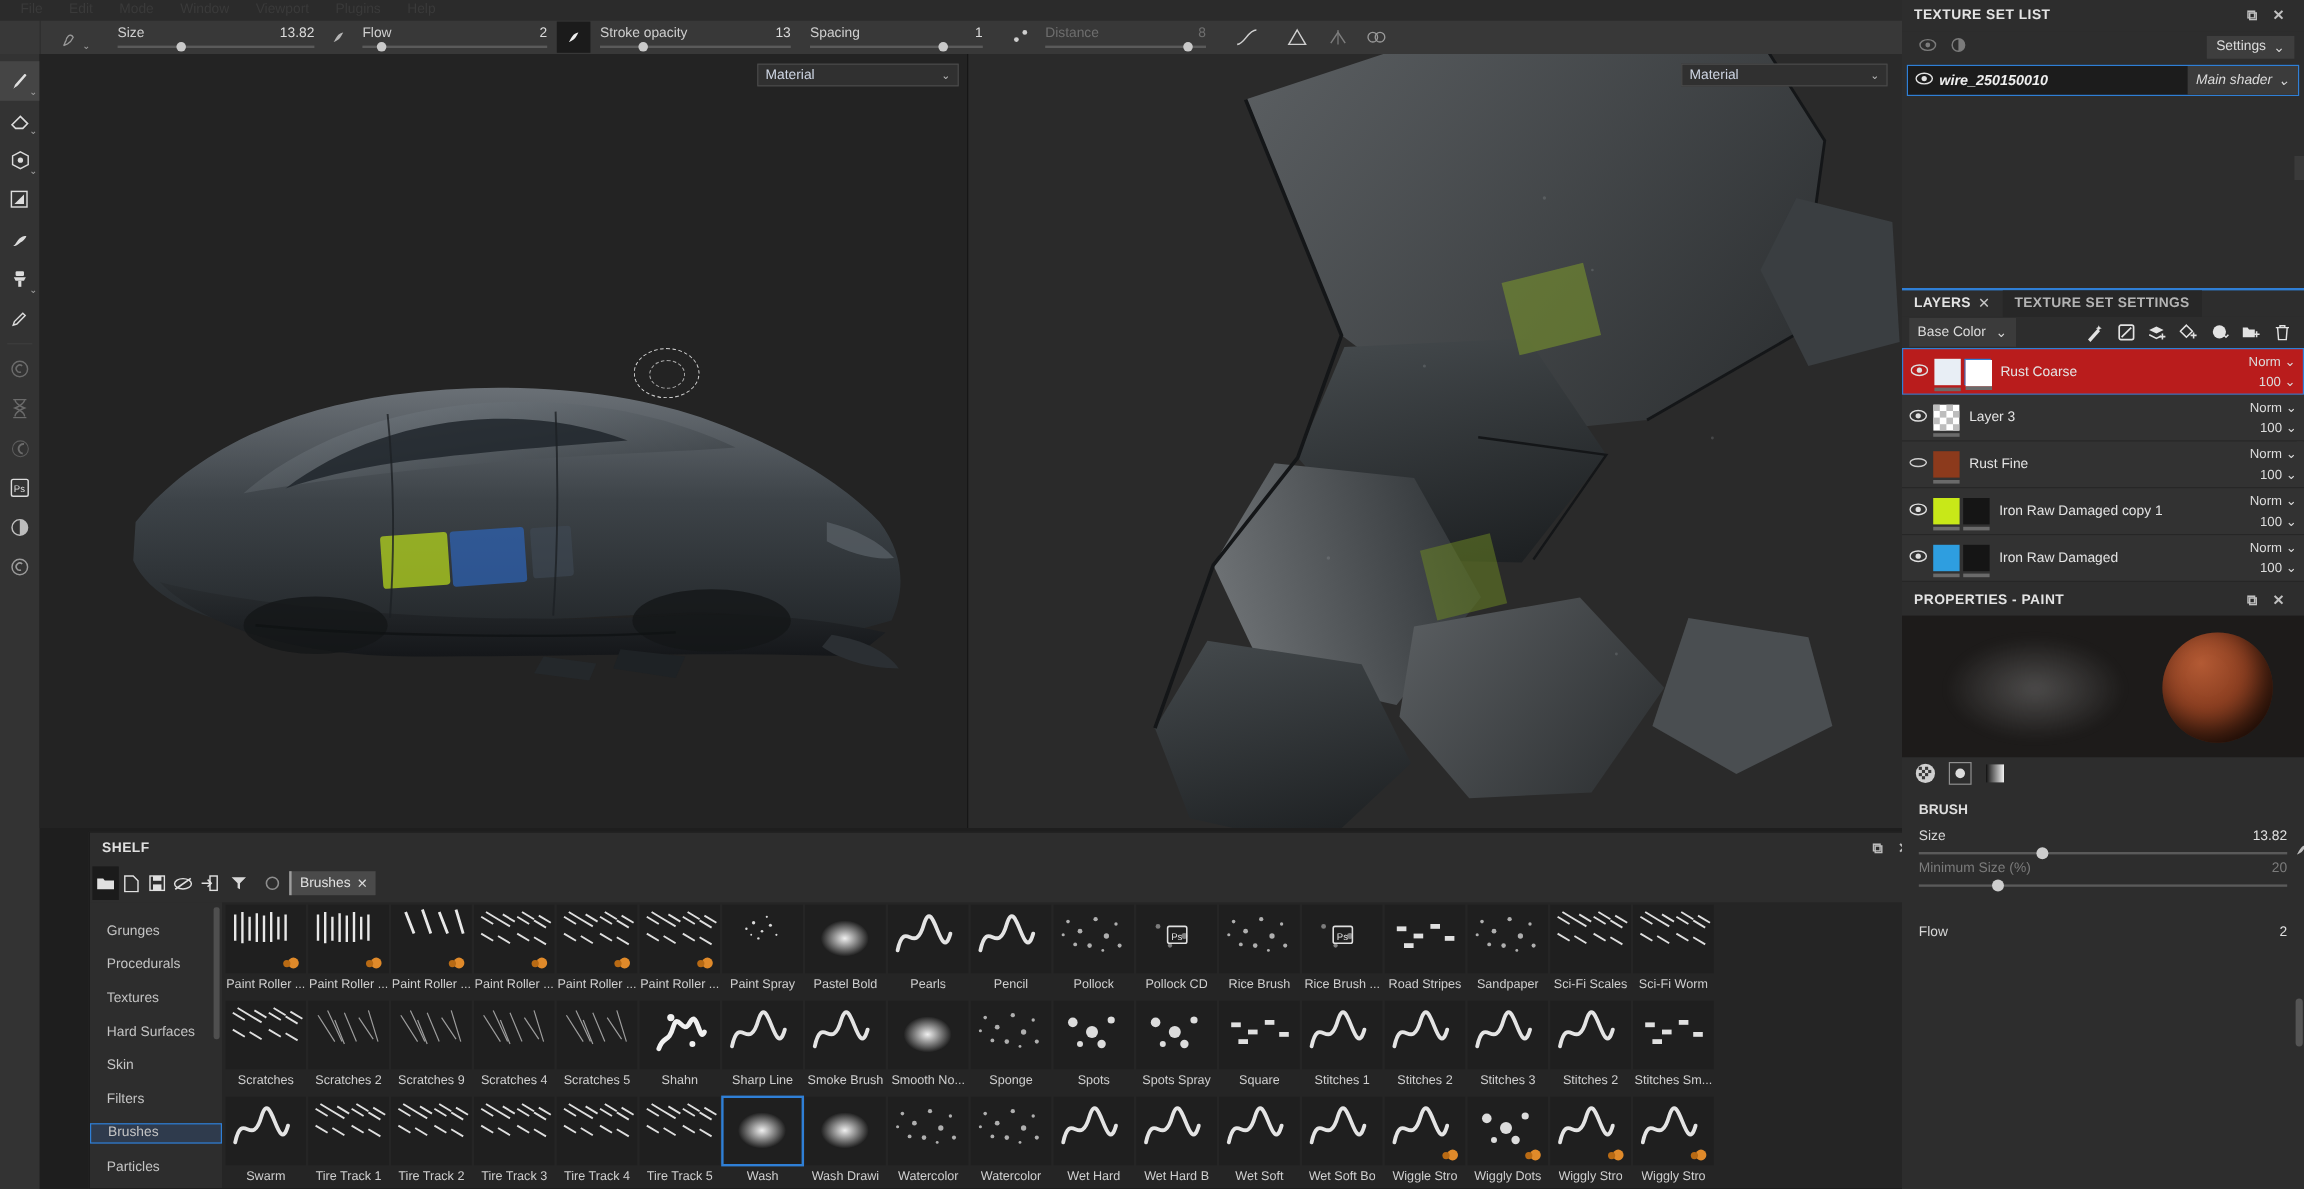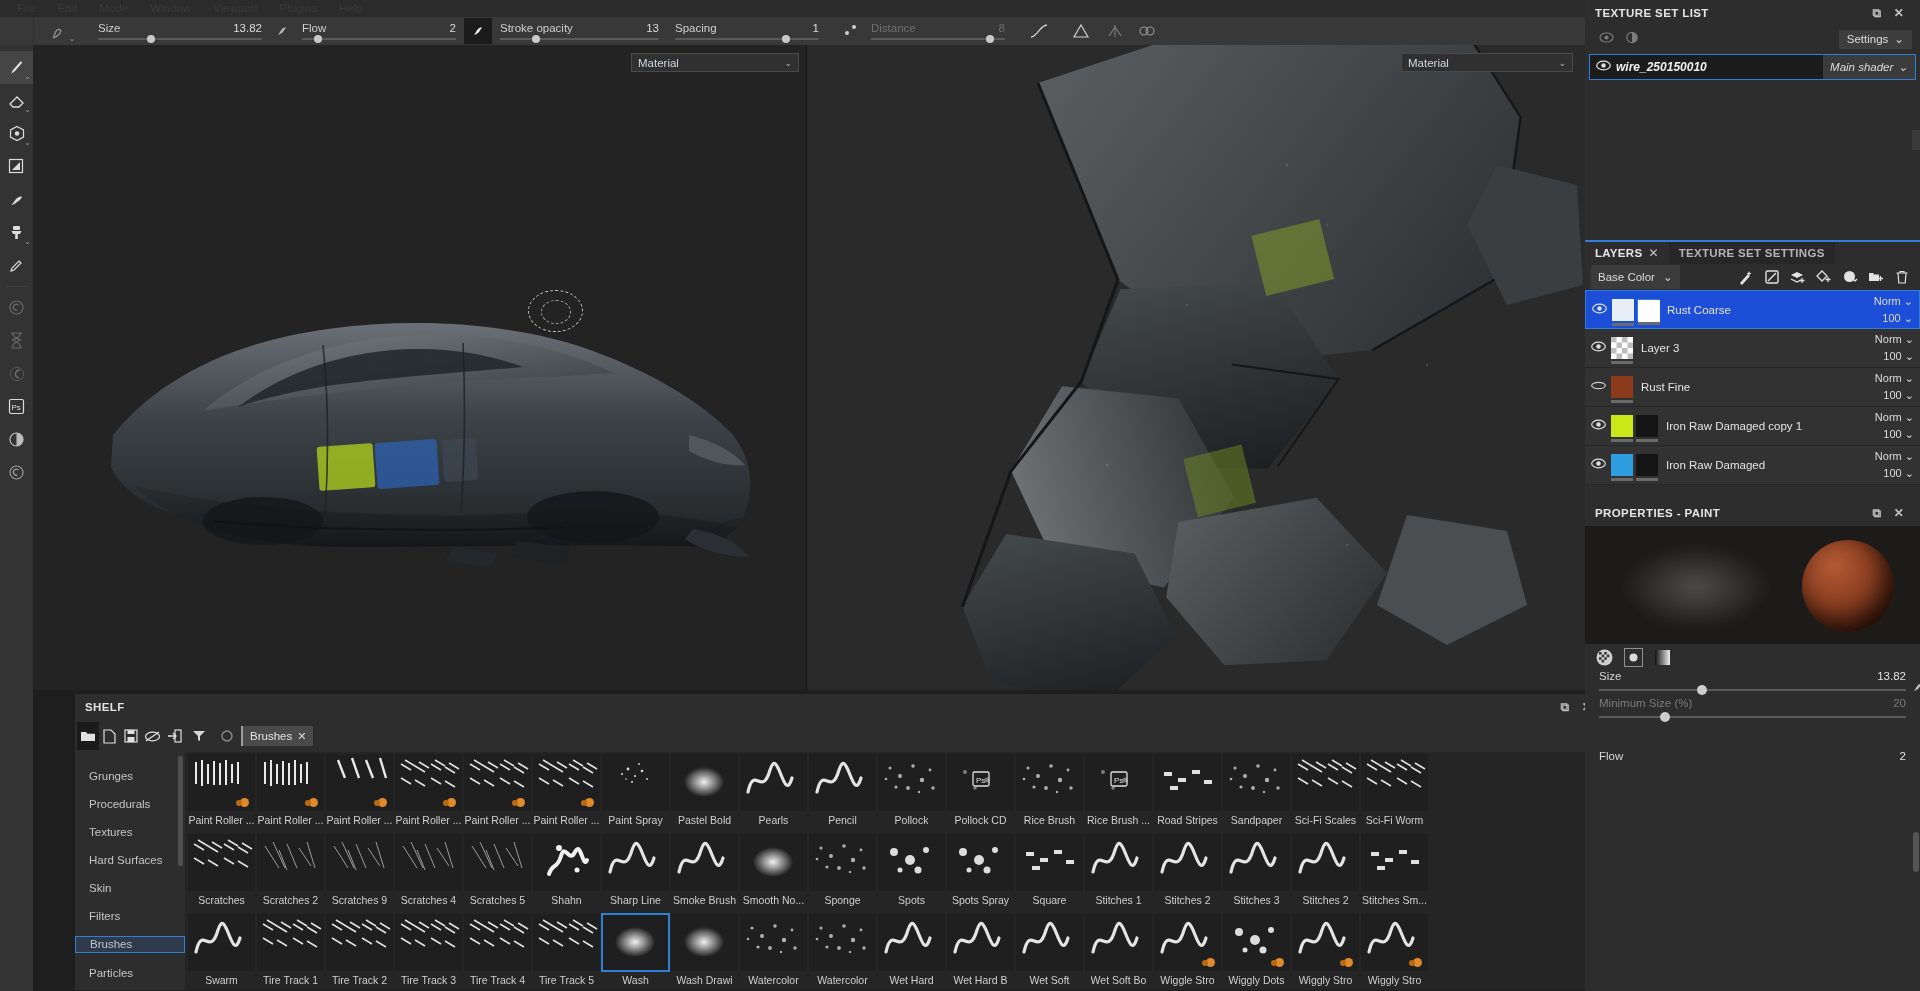--- a/index.html
+++ b/index.html
@@ -235,21 +235,21 @@
   }
   .layer-toolbar .ic {
     width:24px; height:22px; display:flex; align-items:center; justify-content:center;
     color:#e2e2e2; font-size:13px;
   }
 
   .layer-row {
     height:39px; display:flex; align-items:center; padding-left:6px;
     border-bottom:1px solid #262626; position:relative; background:#323232;
   }
-  .layer-row.sel { border:1px solid #2f7fd6; background:#1d4ed8; }
+  .layer-row.sel { border:1px solid #2f7fd6; background:#b91c1c; }
   .layer-row .eye { width:20px; color:#dedede; font-size:12px; }
   .lthumb { width:22px; height:22px; margin-right:3px; position:relative; }
   .lthumb .sub { position:absolute; left:0; bottom:-5px; width:22px; height:3px; background:#6a6a6a; }
   .lname { flex:1; font-size:11.5px; color:#e4e4e4; padding-left:5px; }
   .lright { width:56px; text-align:right; padding-right:6px; }
   .lmode { font-size:11px; color:#dcdcdc; }
   .lop { font-size:11px; color:#dcdcdc; margin-top:4px; }
   .layer-scroll {
     position:absolute; right:1px; top:0; width:5px; height:110px; background:#4f4f4f;
     border-radius:2px;
@@ -1539,21 +1539,21 @@
             <span class="sub"></span>
           </span>
           <span class="lname">Iron Raw Damaged</span>
           <span class="lright">
             <div class="lmode">Norm ⌄</div>
             <div class="lop">100 ⌄</div>
           </span>
         </div>
       </div>
 
-    <div class="panel-title" style="margin-top:15px">
+    <div class="panel-title" style="margin-top:2px">
       <span>PROPERTIES - PAINT</span>
       <span class="sp"></span>
       <span class="ic">⧉</span>
       <span class="ic">✕</span>
     </div>
     <div class="prop-preview">
       <div class="smudge"></div>
       <div class="sphere"></div>
     </div>
     <div class="prop-icons">
@@ -1583,20 +1583,21 @@
                 <stop offset="0%" stop-color="#111"></stop>
                 <stop offset="100%" stop-color="#f2f2f2"></stop>
               </linearGradient>
             </defs>
             <rect x="1" y="1" width="15" height="15" fill="url(#gg)"></rect>
           </svg>
       </span>
     </div>
 
     <div class="brush-sec">
+      <div class="brush-head">BRUSH</div>
 
       <div class="pparam">
         <div class="pprow">
           <span class="pname">Size</span>
           <span class="pval">13.82</span>
         </div>
         <div class="pslider">
             <span class="knob" style="left:32%"></span>
           <span class="pen-ic">
             <svg width="12" height="12" viewBox="0 0 12 12">

